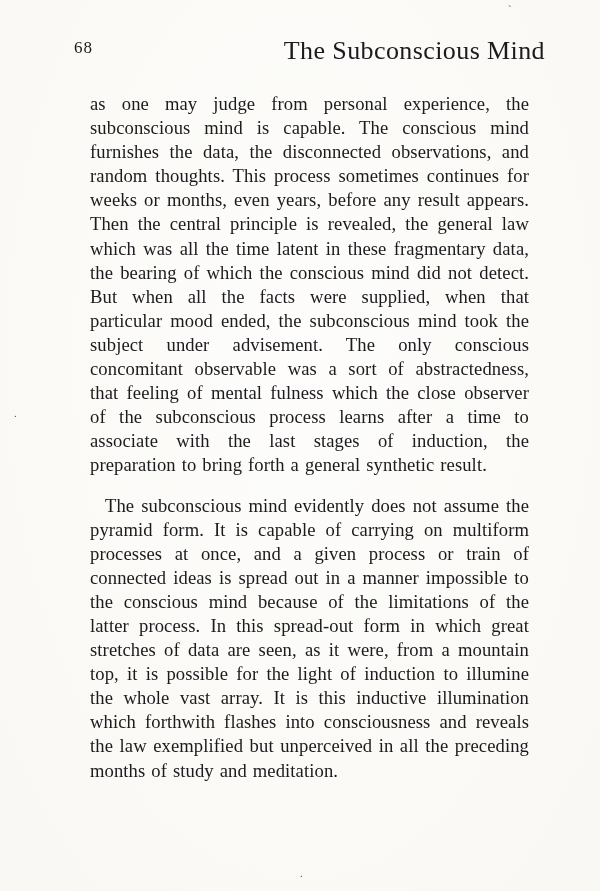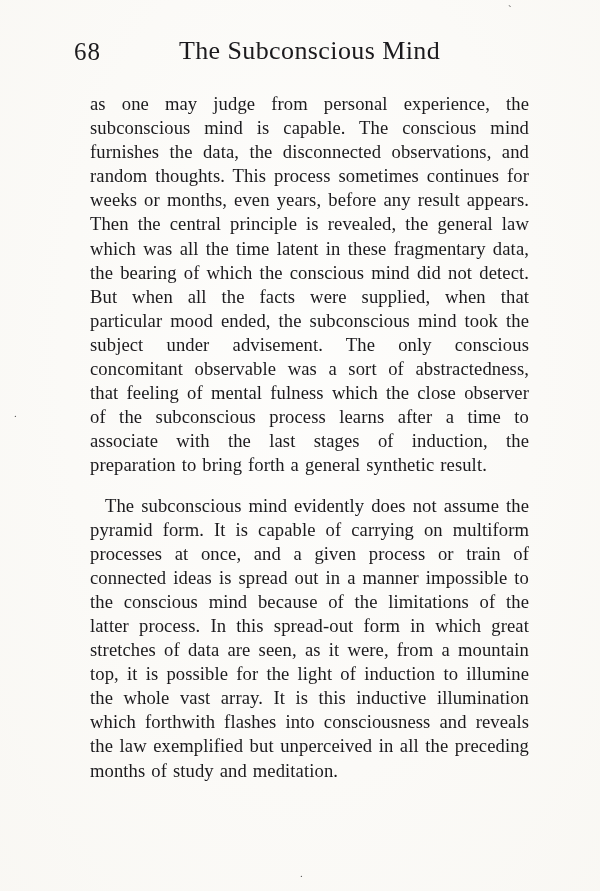--- a/index.html
+++ b/index.html
@@ -27,26 +27,26 @@
   }
   .page-header {
     position: relative;
     height: 34px;
     margin-bottom: 24px;
   }
   .page-number {
     position: absolute;
     left: 0;
     top: 4px;
-    font-size: 25px;
+    font-size: 17px;
     letter-spacing: 1px;
   }
   .running-title {
     margin: 0;
-    text-align: center;
+    text-align: right;
     font-size: 26px;
     font-weight: 400;
     letter-spacing: 0.4px;
     line-height: 34px;
   }
   .page-body p.para {
     margin: 16px;
     font-size: 18.6px;
     line-height: 24.1px;
     text-align: justify;

